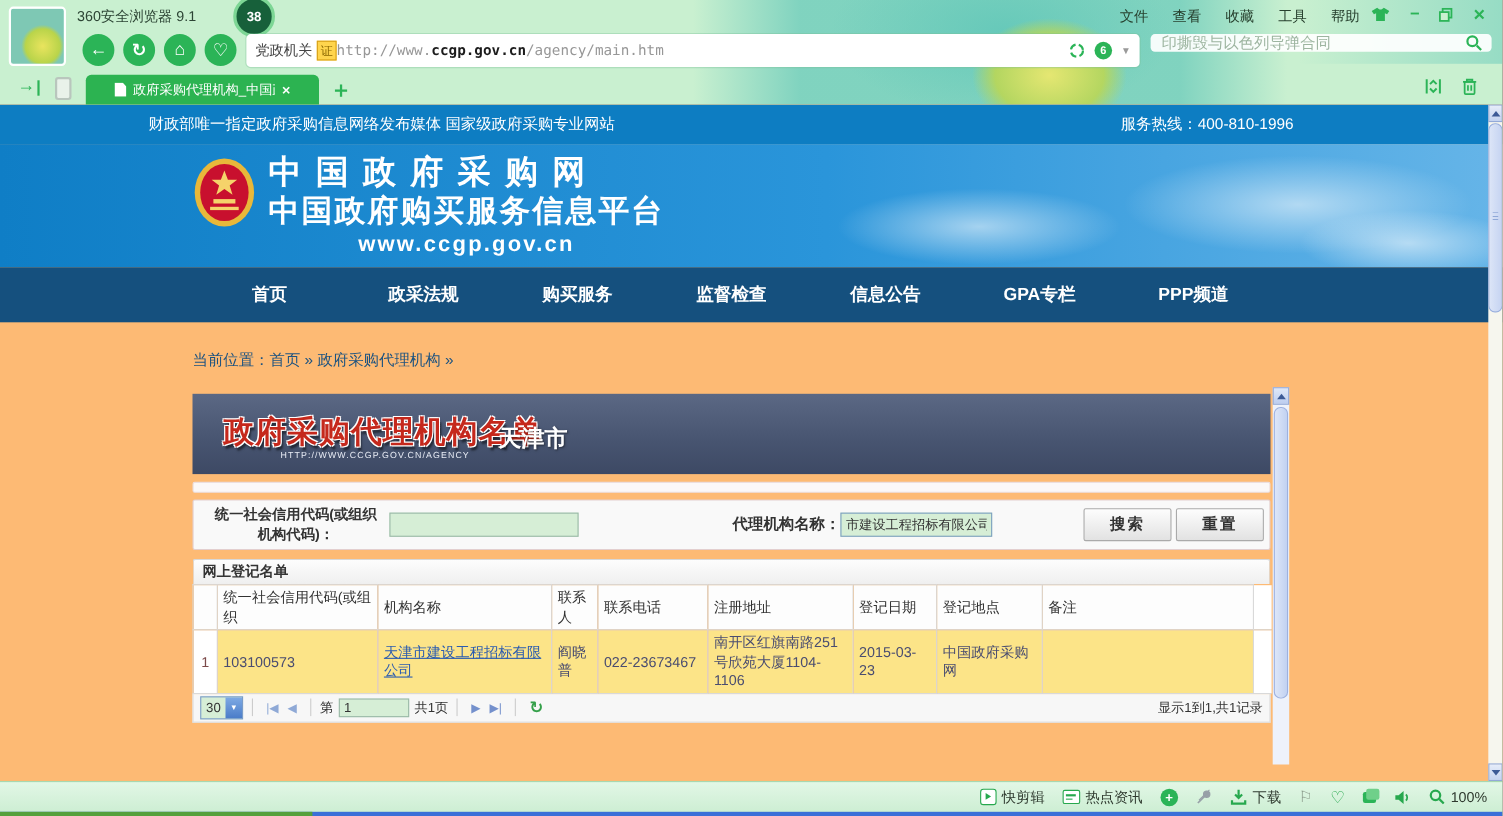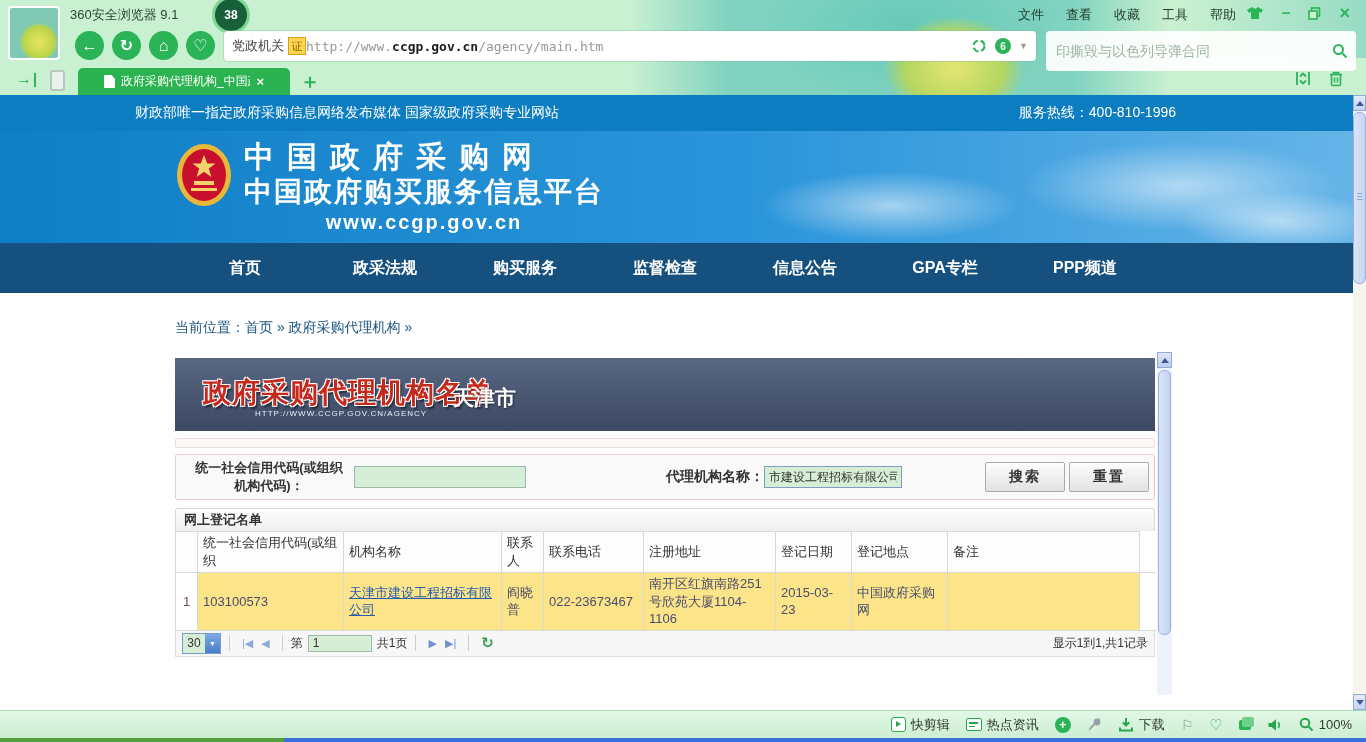--- a/index.html
+++ b/index.html
@@ -31,38 +31,38 @@
     display:flex;align-items:center;padding:0 8px;box-sizing:border-box;box-shadow:0 0 0 1px rgba(120,190,150,.35);}
   .site-label{font-size:13px;color:#444;}
   .cert{margin-left:4px;width:16px;height:16px;background:#ffd54d;border:1px solid #d8a018;color:#8a6700;font-size:11px;
     display:flex;align-items:center;justify-content:center;}
   .url{font-family:"DejaVu Sans Mono","Liberation Mono",monospace;font-size:13px;color:#979797;white-space:nowrap;}
   .url b{color:#1c1c1c;font-weight:bold;}
   .abar-right{margin-left:auto;display:flex;align-items:center;gap:8px;}
   .speed6{width:16px;height:16px;border-radius:50%;background:#2bb457;color:#fff;font-size:10px;font-weight:bold;
     display:flex;align-items:center;justify-content:center;}
   .caret{font-size:9px;color:#9a9a9a;}
-  .searchbox{position:absolute;left:1046px;top:3px;width:310px;height:40px;background:rgba(255,255,255,.92);border-radius:4px;
+  .searchbox{position:absolute;left:1046px;top:3px;width:310px;height:16px;background:rgba(255,255,255,.92);border-radius:4px;
     display:flex;align-items:center;padding:0 8px;box-sizing:border-box;}
   .searchbox input{flex:1;border:0;outline:0;background:transparent;font-size:14px;color:#333;font-family:inherit;}
   .searchbox input::placeholder{color:#9db5a0;}
   
   .tabbar{position:absolute;left:0;top:66px;width:100%;height:29px;z-index:3;}
   .goto{position:absolute;left:16px;top:4px;color:#2bb457;font-size:16px;font-weight:bold;}
   .goto::after{content:"";position:absolute;right:-4px;top:3px;width:2px;height:14px;background:#2bb457;}
   .phone{position:absolute;left:50px;top:4px;width:11px;height:17px;border:2px solid #b9c6bd;border-radius:3px;background:#e9f2ea;}
   .tab{position:absolute;left:78px;top:2px;width:212px;height:27px;background:#2cb351;border-radius:5px 5px 0 0;
     display:flex;align-items:center;padding:0 26px;box-sizing:border-box;color:#fff;}
   .doc{width:11px;height:13px;background:#fff;clip-path:polygon(0 0,68% 0,100% 30%,100% 100%,0 100%);margin-right:6px;flex:none;}
   .tab-title{font-size:12px;white-space:nowrap;overflow:hidden;flex:1;}
   .tab-close{font-size:13px;font-weight:bold;margin-left:6px;}
   .newtab{position:absolute;left:300px;top:2px;color:#2bb457;font-size:20px;font-weight:bold;}
   .tabbar-right{position:absolute;right:22px;top:4px;display:flex;gap:16px;align-items:center;}
   
-  .viewport{position:absolute;left:0;top:95px;width:1366px;height:615px;background:#ffffff;overflow:hidden;z-index:2;}
+  .viewport{position:absolute;left:0;top:95px;width:1366px;height:615px;background:#fdba74;overflow:hidden;z-index:2;}
   .notice{position:absolute;left:0;top:0;width:100%;height:36px;background:#0d7dc2;color:#fff;font-size:14px;
     display:flex;align-items:center;box-sizing:border-box;padding:0 190px 0 135px;justify-content:space-between;}
   .sitehdr{position:absolute;left:0;top:36px;width:100%;height:112px;overflow:hidden;
     background:linear-gradient(90deg,#0f7ec6 0%,#2a95da 55%,#66b5e8 100%);}
   .cloud{position:absolute;border-radius:50%;background:radial-gradient(ellipse at center,rgba(255,255,255,.55),rgba(255,255,255,0) 70%);}
   .emblem{position:absolute;left:175px;top:11px;}
   .hdr-text{position:absolute;left:244px;top:8px;color:#fff;font-weight:bold;}
   .hdr-l1{font-size:30px;letter-spacing:13px;line-height:36px;}
   .hdr-l2{font-size:28px;letter-spacing:2px;line-height:34px;}
   .hdr-l3{font-size:20px;letter-spacing:2px;text-align:center;line-height:26px;}

